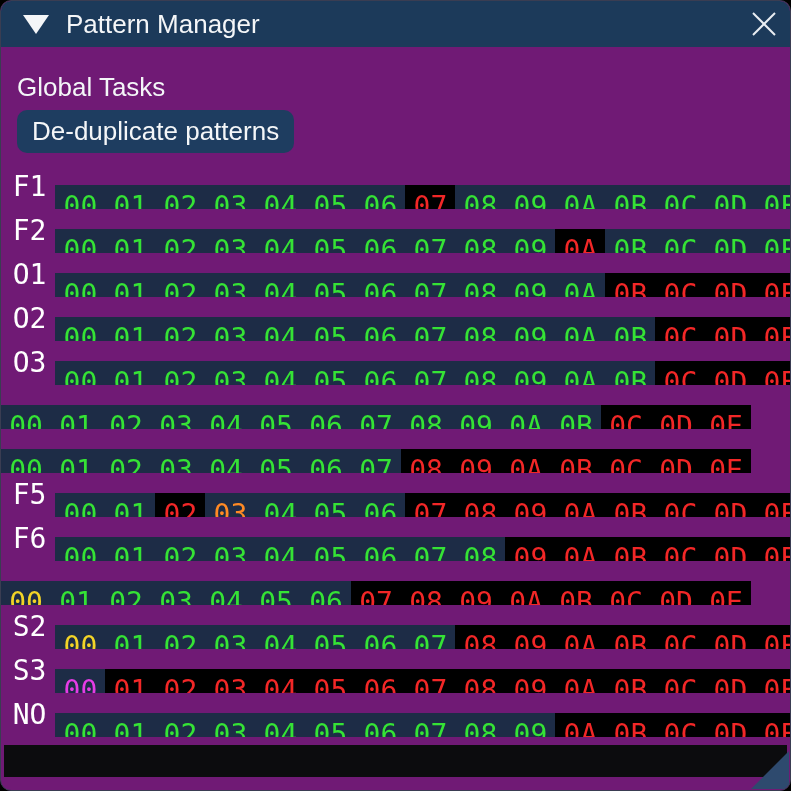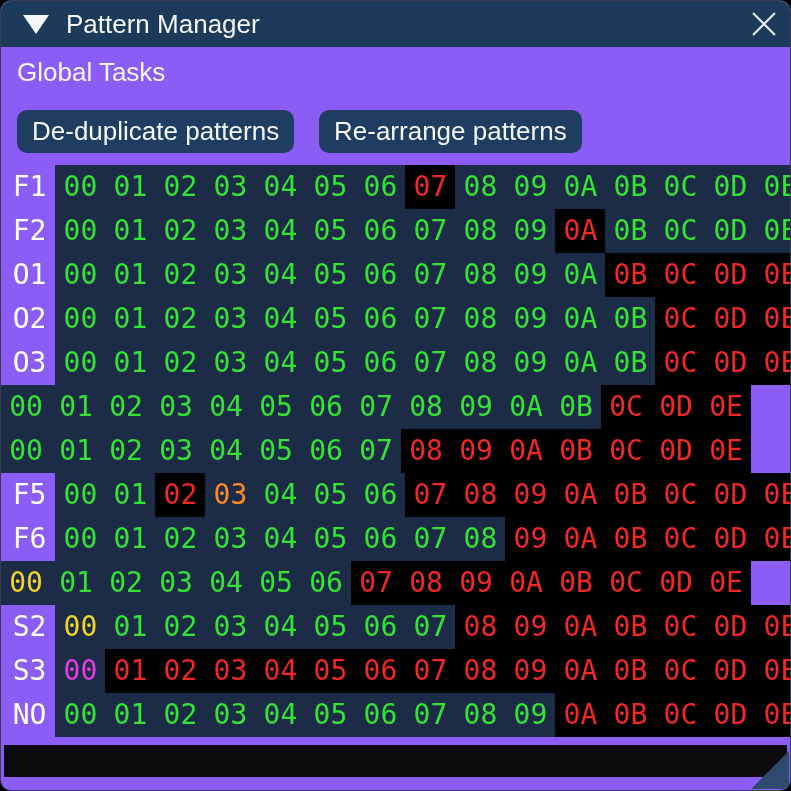--- a/index.html
+++ b/index.html
@@ -1,36 +1,36 @@
 <!DOCTYPE html>
 <html><head>
 <meta charset="utf-8">
 <style>
   html,body{margin:0;padding:0;background:#000;}
   body{width:791px;height:791px;position:relative;font-family:"Liberation Sans",sans-serif;}
-  .window{position:absolute;inset:0;box-sizing:border-box;background:#8b5cf6;
+  .window{position:absolute;inset:0;box-sizing:border-box;background:#701a75;
           border:1px solid #3a3d52;border-radius:11px;overflow:hidden;}
   .titlebar{position:absolute;top:0;left:0;right:0;height:46px;background:#1c3a5a;
             border-radius:10px 10px 0 0;display:flex;align-items:center;}
   .collapse-tri{width:0;height:0;margin-left:22px;
             border-left:13px solid transparent;border-right:13px solid transparent;
             border-top:19px solid #f4f6f8;}
   .wtitle{margin-left:17px;font-size:26px;color:#f4f6f8;}
   .closebtn{position:absolute;right:13px;top:10px;width:26px;height:26px;cursor:pointer;}
-  .heading{position:absolute;left:16px;top:56px;font-size:26px;color:#f4f6f8;}
+  .heading{position:absolute;left:16px;top:71px;font-size:26px;color:#f4f6f8;}
   .task-btn{position:absolute;top:109px;height:43px;line-height:43px;padding:0 15px;
             border:none;border-radius:10px;font-size:26px;color:#f4f6f8;
             font-family:"Liberation Sans",sans-serif;cursor:pointer;}
   #btn-dedup{left:16px;text-align:right;}
   #btn-rearr{left:318px;}
   .grid{position:absolute;top:164px;left:0;width:791px;}
   .row{display:flex;height:44px;}
   .rowlabel{width:57px;box-sizing:border-box;text-align:right;padding-right:9px;
             font-family:"DejaVu Sans Mono",monospace;font-size:28px;line-height:44px;color:#ffffff;}
-  .cells{width:778px;overflow:hidden;display:flex;}
+  .cells{width:778px;overflow:hidden;display:flex;margin-top:20px;}
   .cell{flex:0 0 50px;text-align:center;line-height:44px;
         font-family:"DejaVu Sans Mono",monospace;font-size:28px;}
   .hscroll-track{position:absolute;left:3px;right:3px;top:744px;height:32px;background:#0c0c0e;}
   .resize-grip{position:absolute;right:1px;bottom:1px;width:38px;height:38px;
                background:#2e4a6e;clip-path:polygon(100% 0,100% 100%,0 100%);cursor:nwse-resize;}
 </style>
 </head>
 <body>
 
 <div class="window">
@@ -40,21 +40,20 @@
     <div class="wtitle">Pattern Manager</div>
     <svg class="closebtn" viewBox="0 0 26 26">
       <line x1="2" y1="2" x2="24" y2="24" stroke="#e9edf2" stroke-width="2"></line>
       <line x1="24" y1="2" x2="2" y2="24" stroke="#e9edf2" stroke-width="2"></line>
     </svg>
   </div>
 
   <div class="heading">Global Tasks</div>
 
   <button class="task-btn" id="btn-dedup" style="background: rgb(30, 61, 96);">De-duplicate patterns</button>
-  <button class="task-btn" id="btn-rearr" style="background: rgb(30, 61, 96);">Re-arrange patterns</button>
 
   <div class="grid" id="grid">
       <div class="row">
         <div class="rowlabel">F1</div>
         <div class="cells">
           <div class="cell" style="color: rgb(53, 227, 53); background: rgb(29, 44, 70);">00</div>
           <div class="cell" style="color: rgb(53, 227, 53); background: rgb(29, 44, 70);">01</div>
           <div class="cell" style="color: rgb(53, 227, 53); background: rgb(29, 44, 70);">02</div>
           <div class="cell" style="color: rgb(53, 227, 53); background: rgb(29, 44, 70);">03</div>
           <div class="cell" style="color: rgb(53, 227, 53); background: rgb(29, 44, 70);">04</div>

